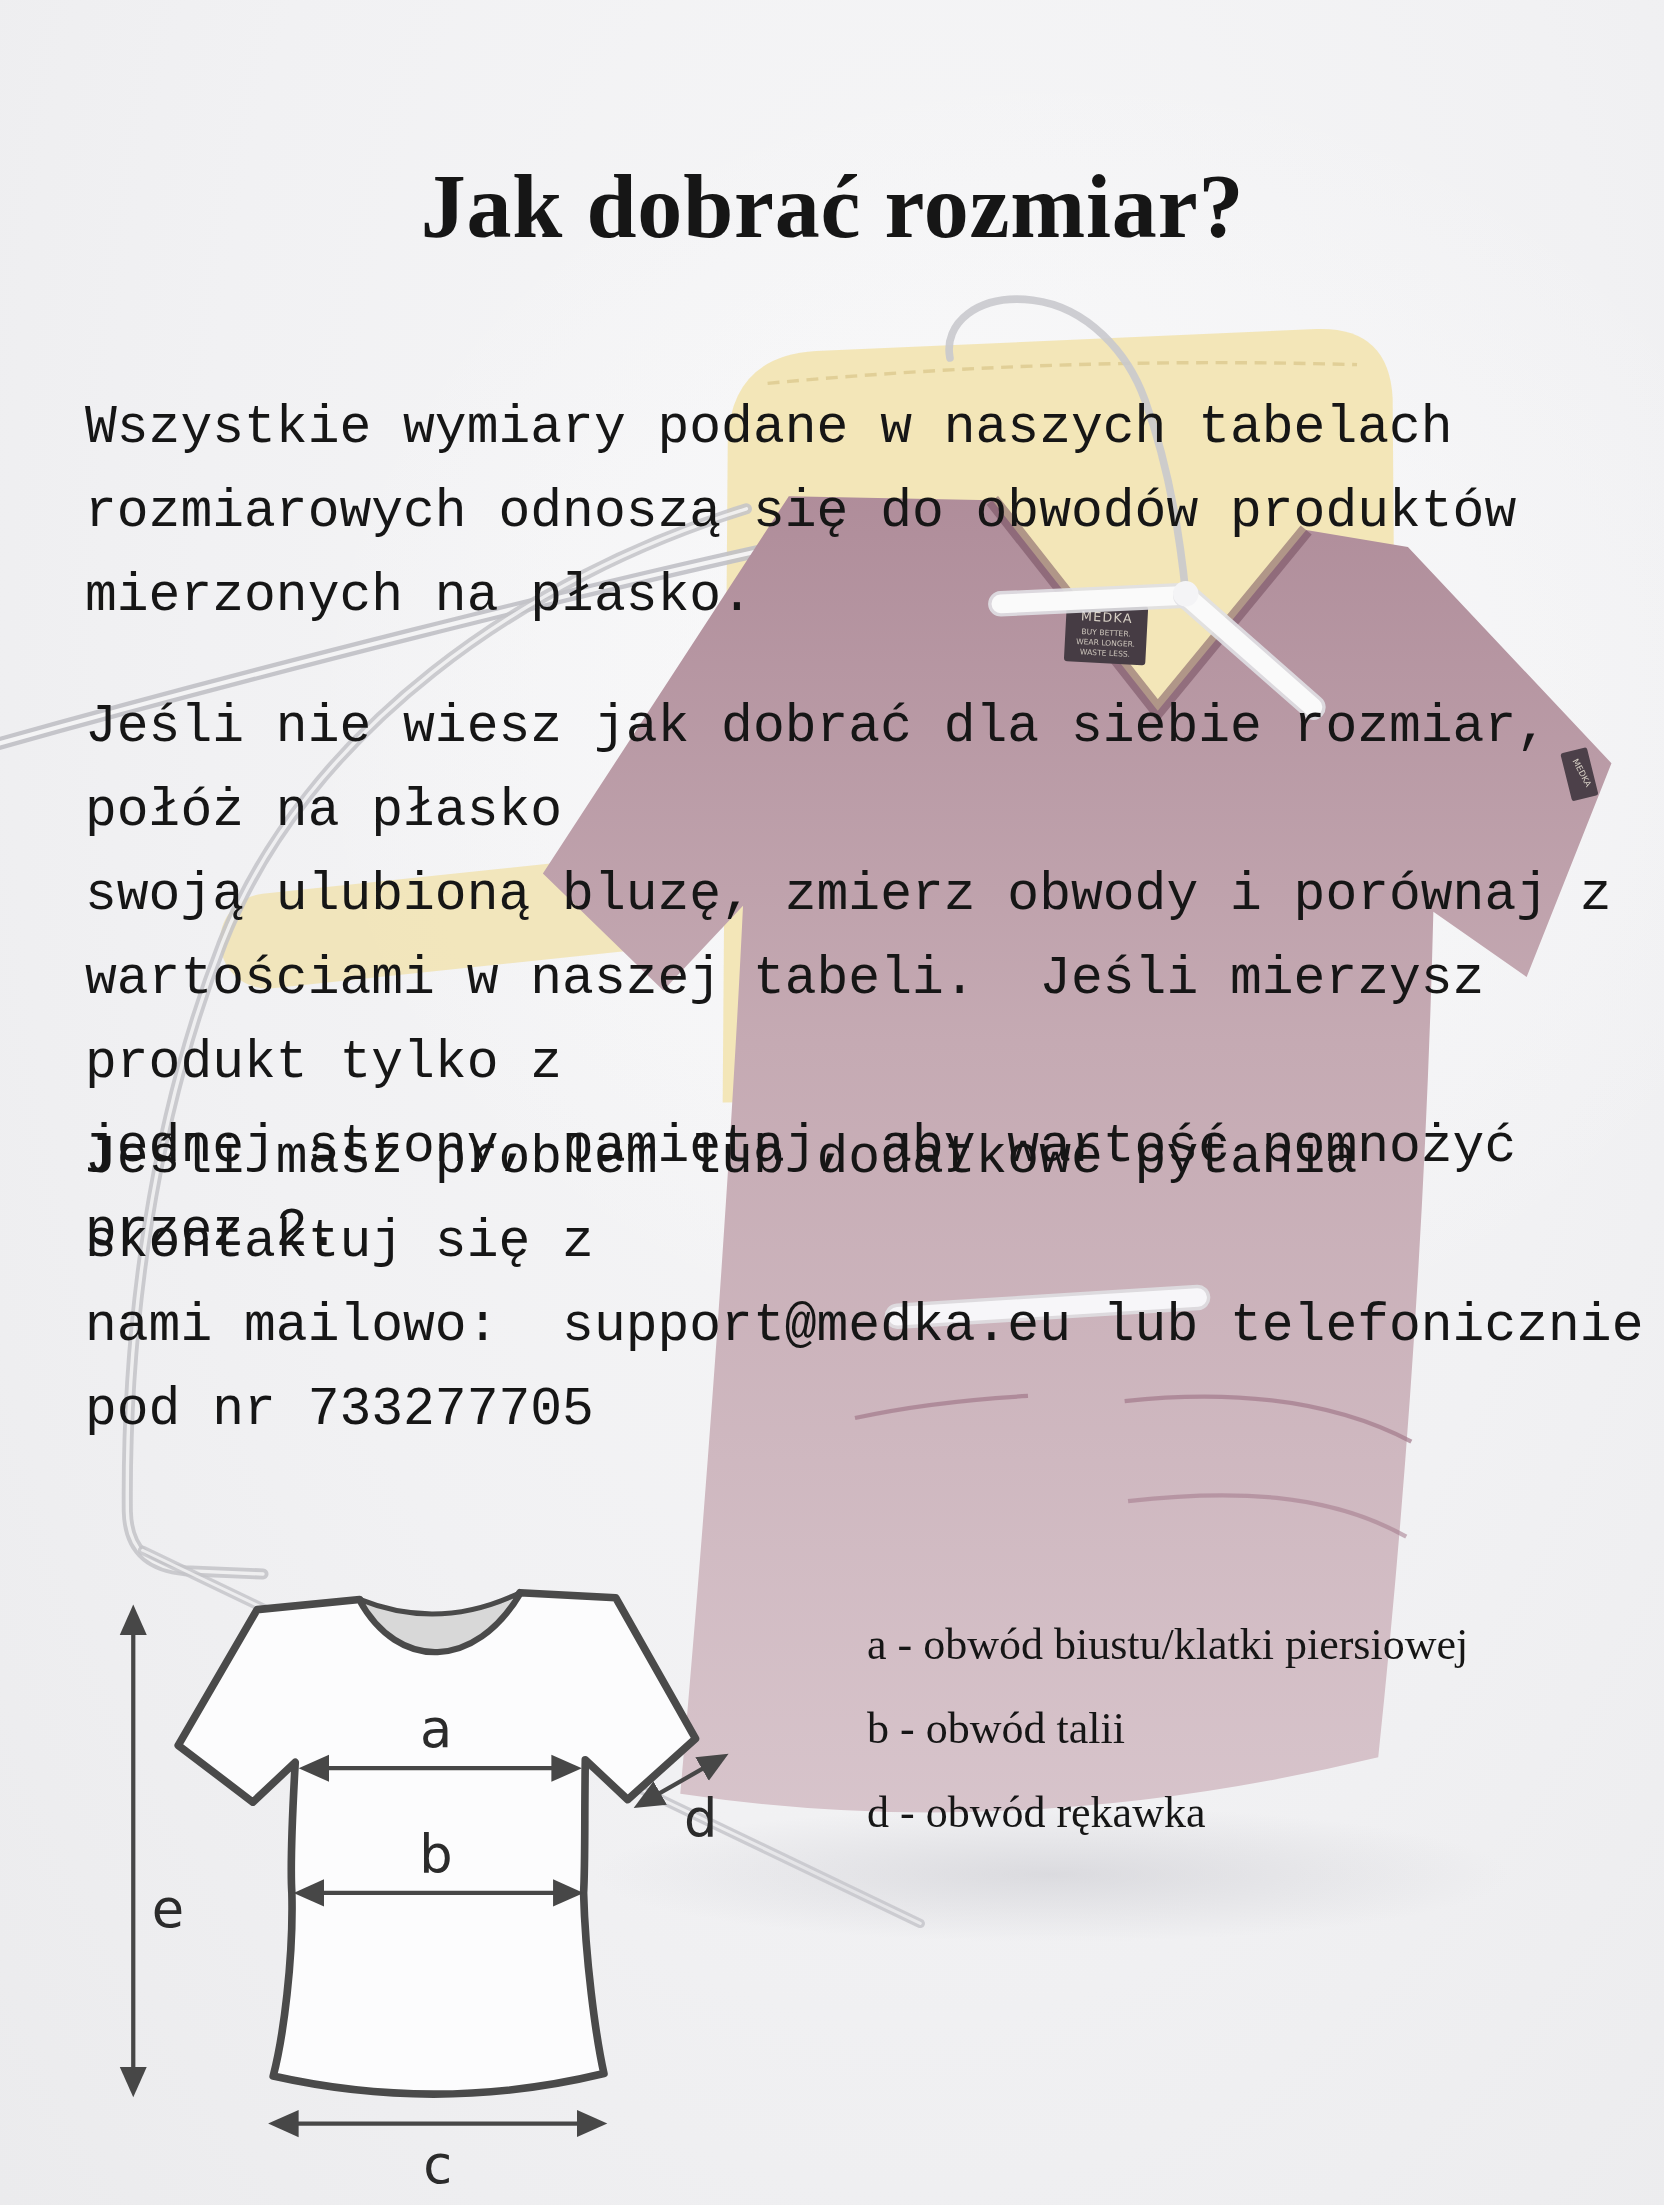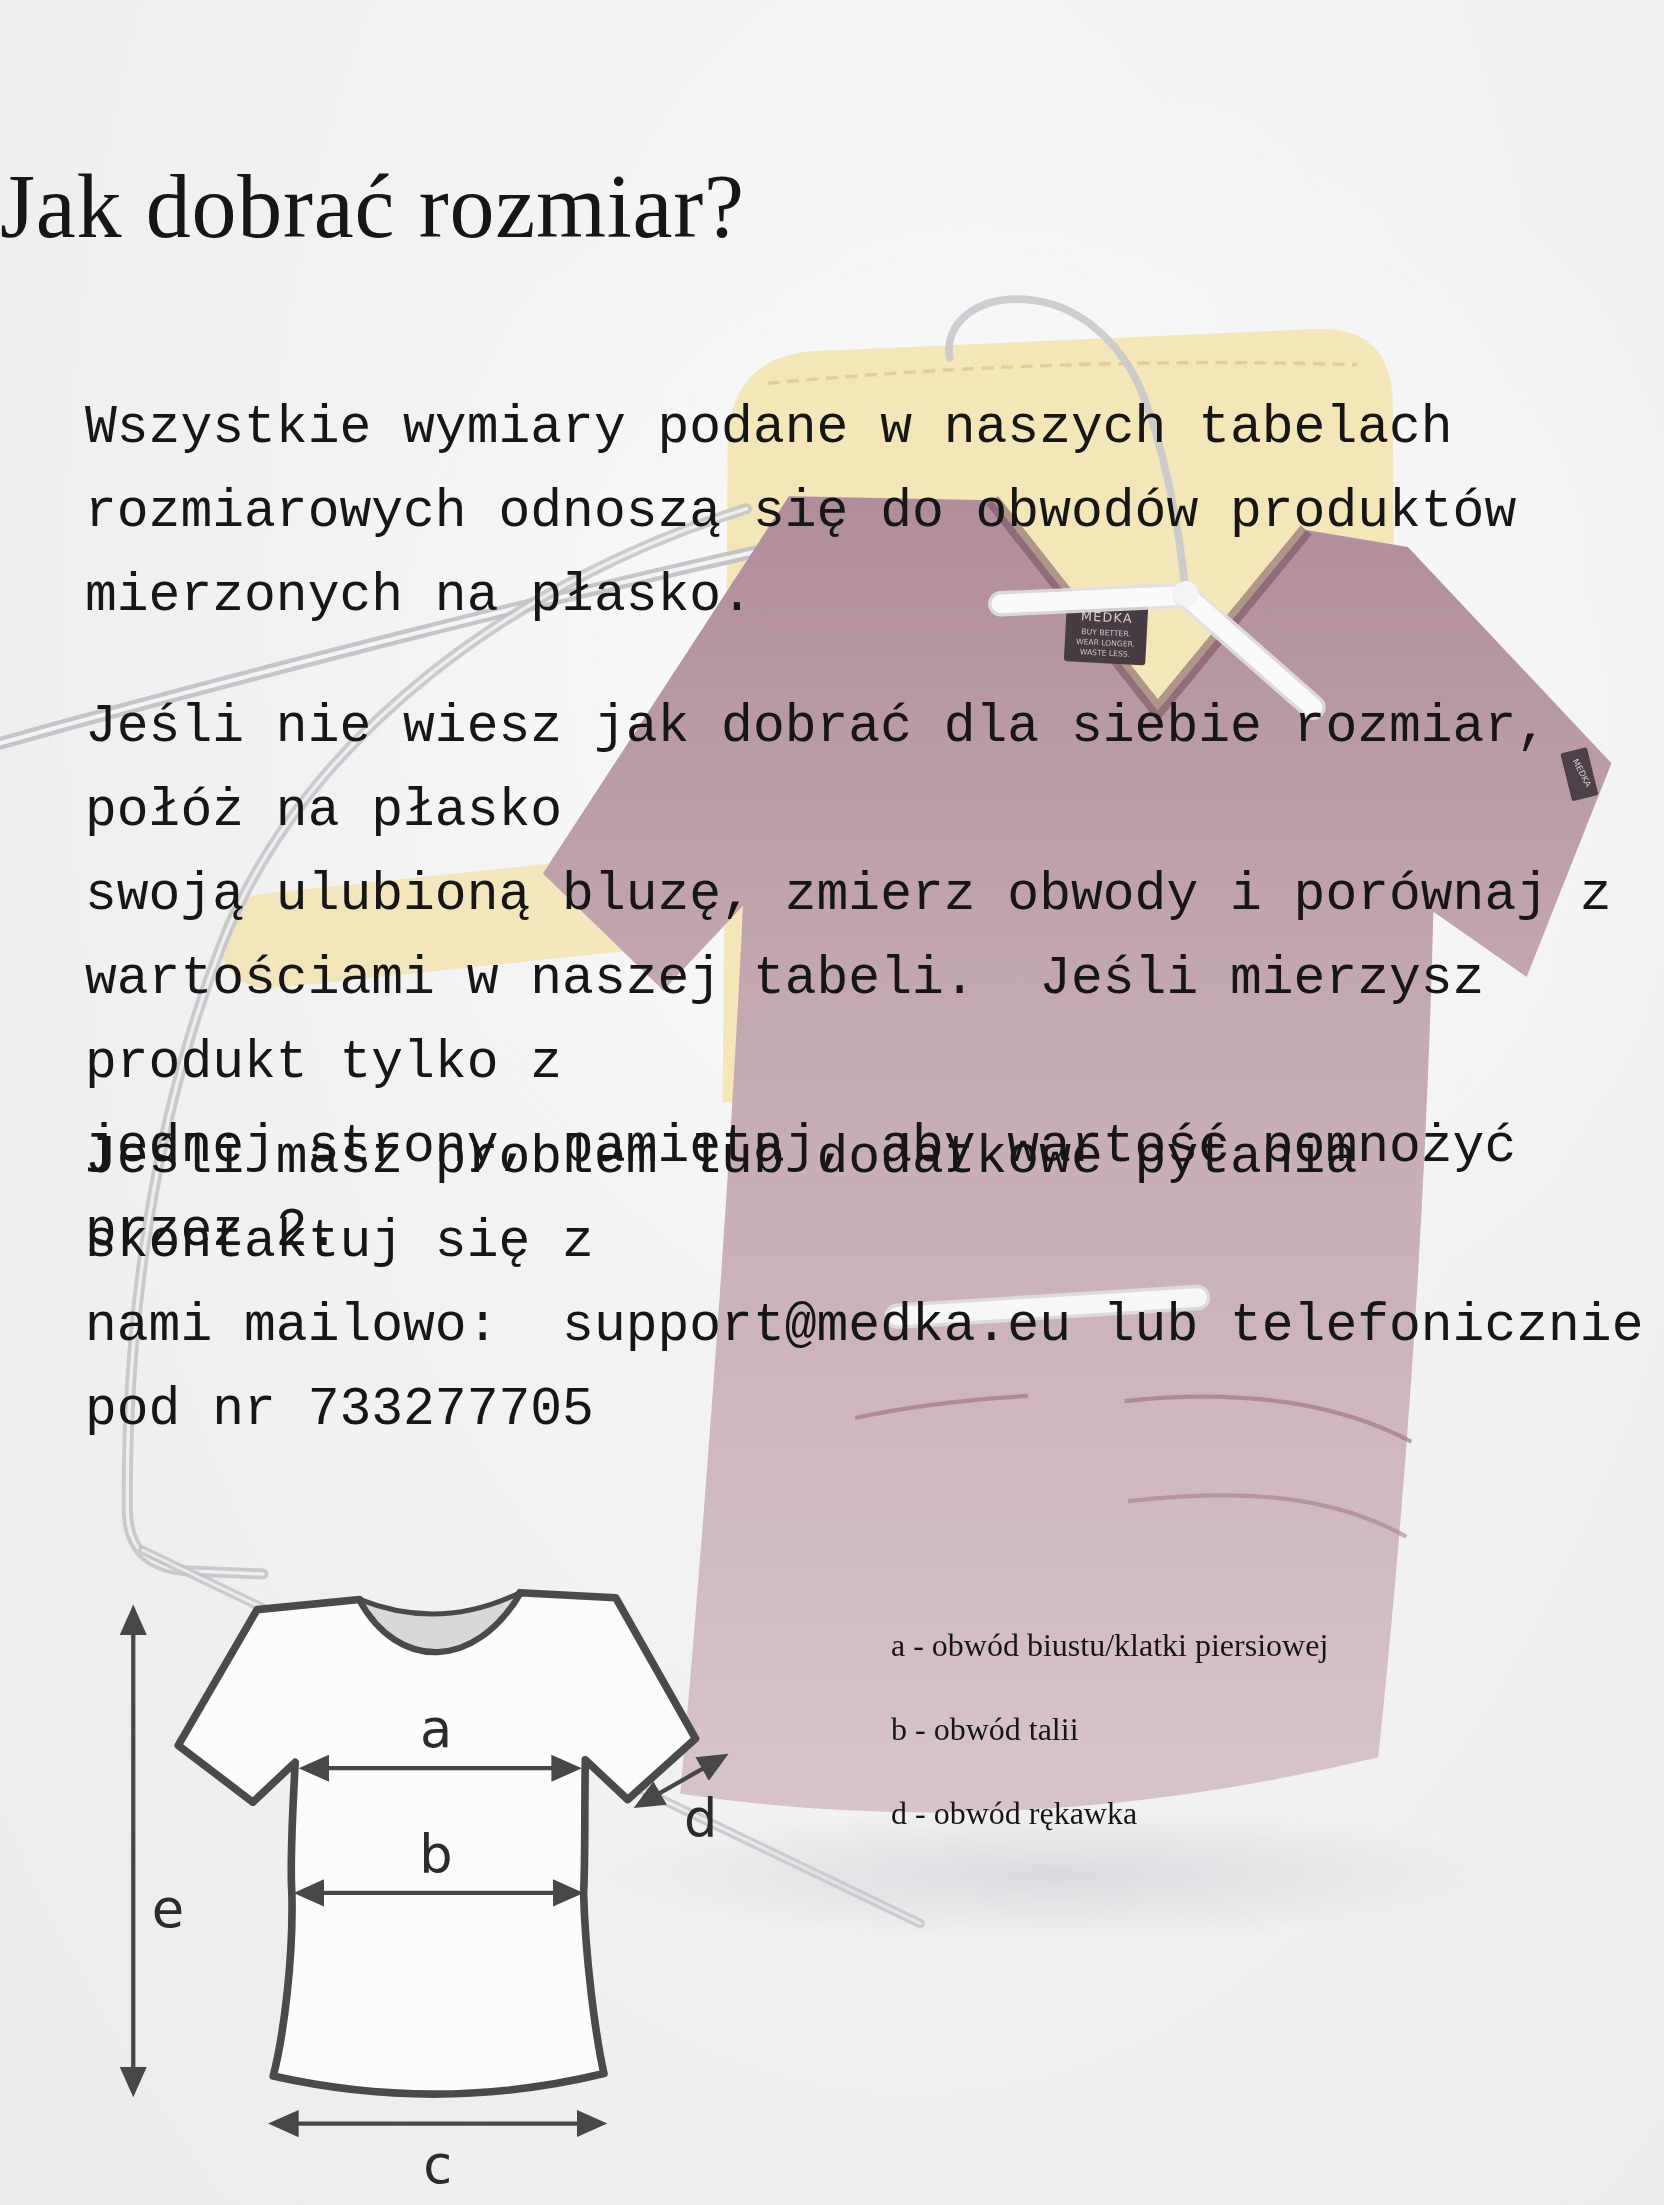--- a/index.html
+++ b/index.html
@@ -6,37 +6,36 @@
   body{
     width:1665px;height:2205px;overflow:hidden;
     background:radial-gradient(ellipse at 55% 28%, #f6f6f7 0%, #f1f1f3 55%, #ebebed 100%);
     font-family:"Liberation Serif", serif;
     color:var(--ink,#161616);
   }
   .page{position:relative;width:1665px;height:2205px;}
   svg.bg{position:absolute;left:0;top:0;width:1665px;height:2205px;}
   .title{
     position:absolute;left:0;top:155px;width:100%;margin:0;
-    font-size:90px;font-weight:400;letter-spacing:0.8px;text-align:left;
+    font-size:90px;font-weight:700;letter-spacing:0.8px;text-align:center;
     color:var(--ink,#161616);
   }
   .para{
     position:absolute;left:85px;width:1561px;
     font-size:53px;line-height:84px;white-space:pre-wrap;
     color:var(--ink,#161616);
     font-family:Liberation Mono, monospace;
   }
   .p1{top:386px;}
   .p2{top:685px;}
   .p3{top:1116px;}
   .legend{position:absolute;left:867px;top:1622px;width:729px;}
   .legend-item{
-    font-size:32px;line-height:46px;margin-bottom:38px;white-space:pre-wrap;
+    font-size:44px;line-height:46px;margin-bottom:38px;white-space:pre-wrap;
     color:var(--ink,#161616);
-    margin-left:24px;
   }
   .legend-item.two-line{line-height:59px;margin-bottom:0;}
   .diagram-label{font-family:"DejaVu Sans", sans-serif;font-size:62px;fill:#2b2b2b;}
   .tag-text{font-family:"DejaVu Sans", sans-serif;fill:#d8d1c6;}
 </style>
 </head>
 <body>
 
 <div class="page">
 

